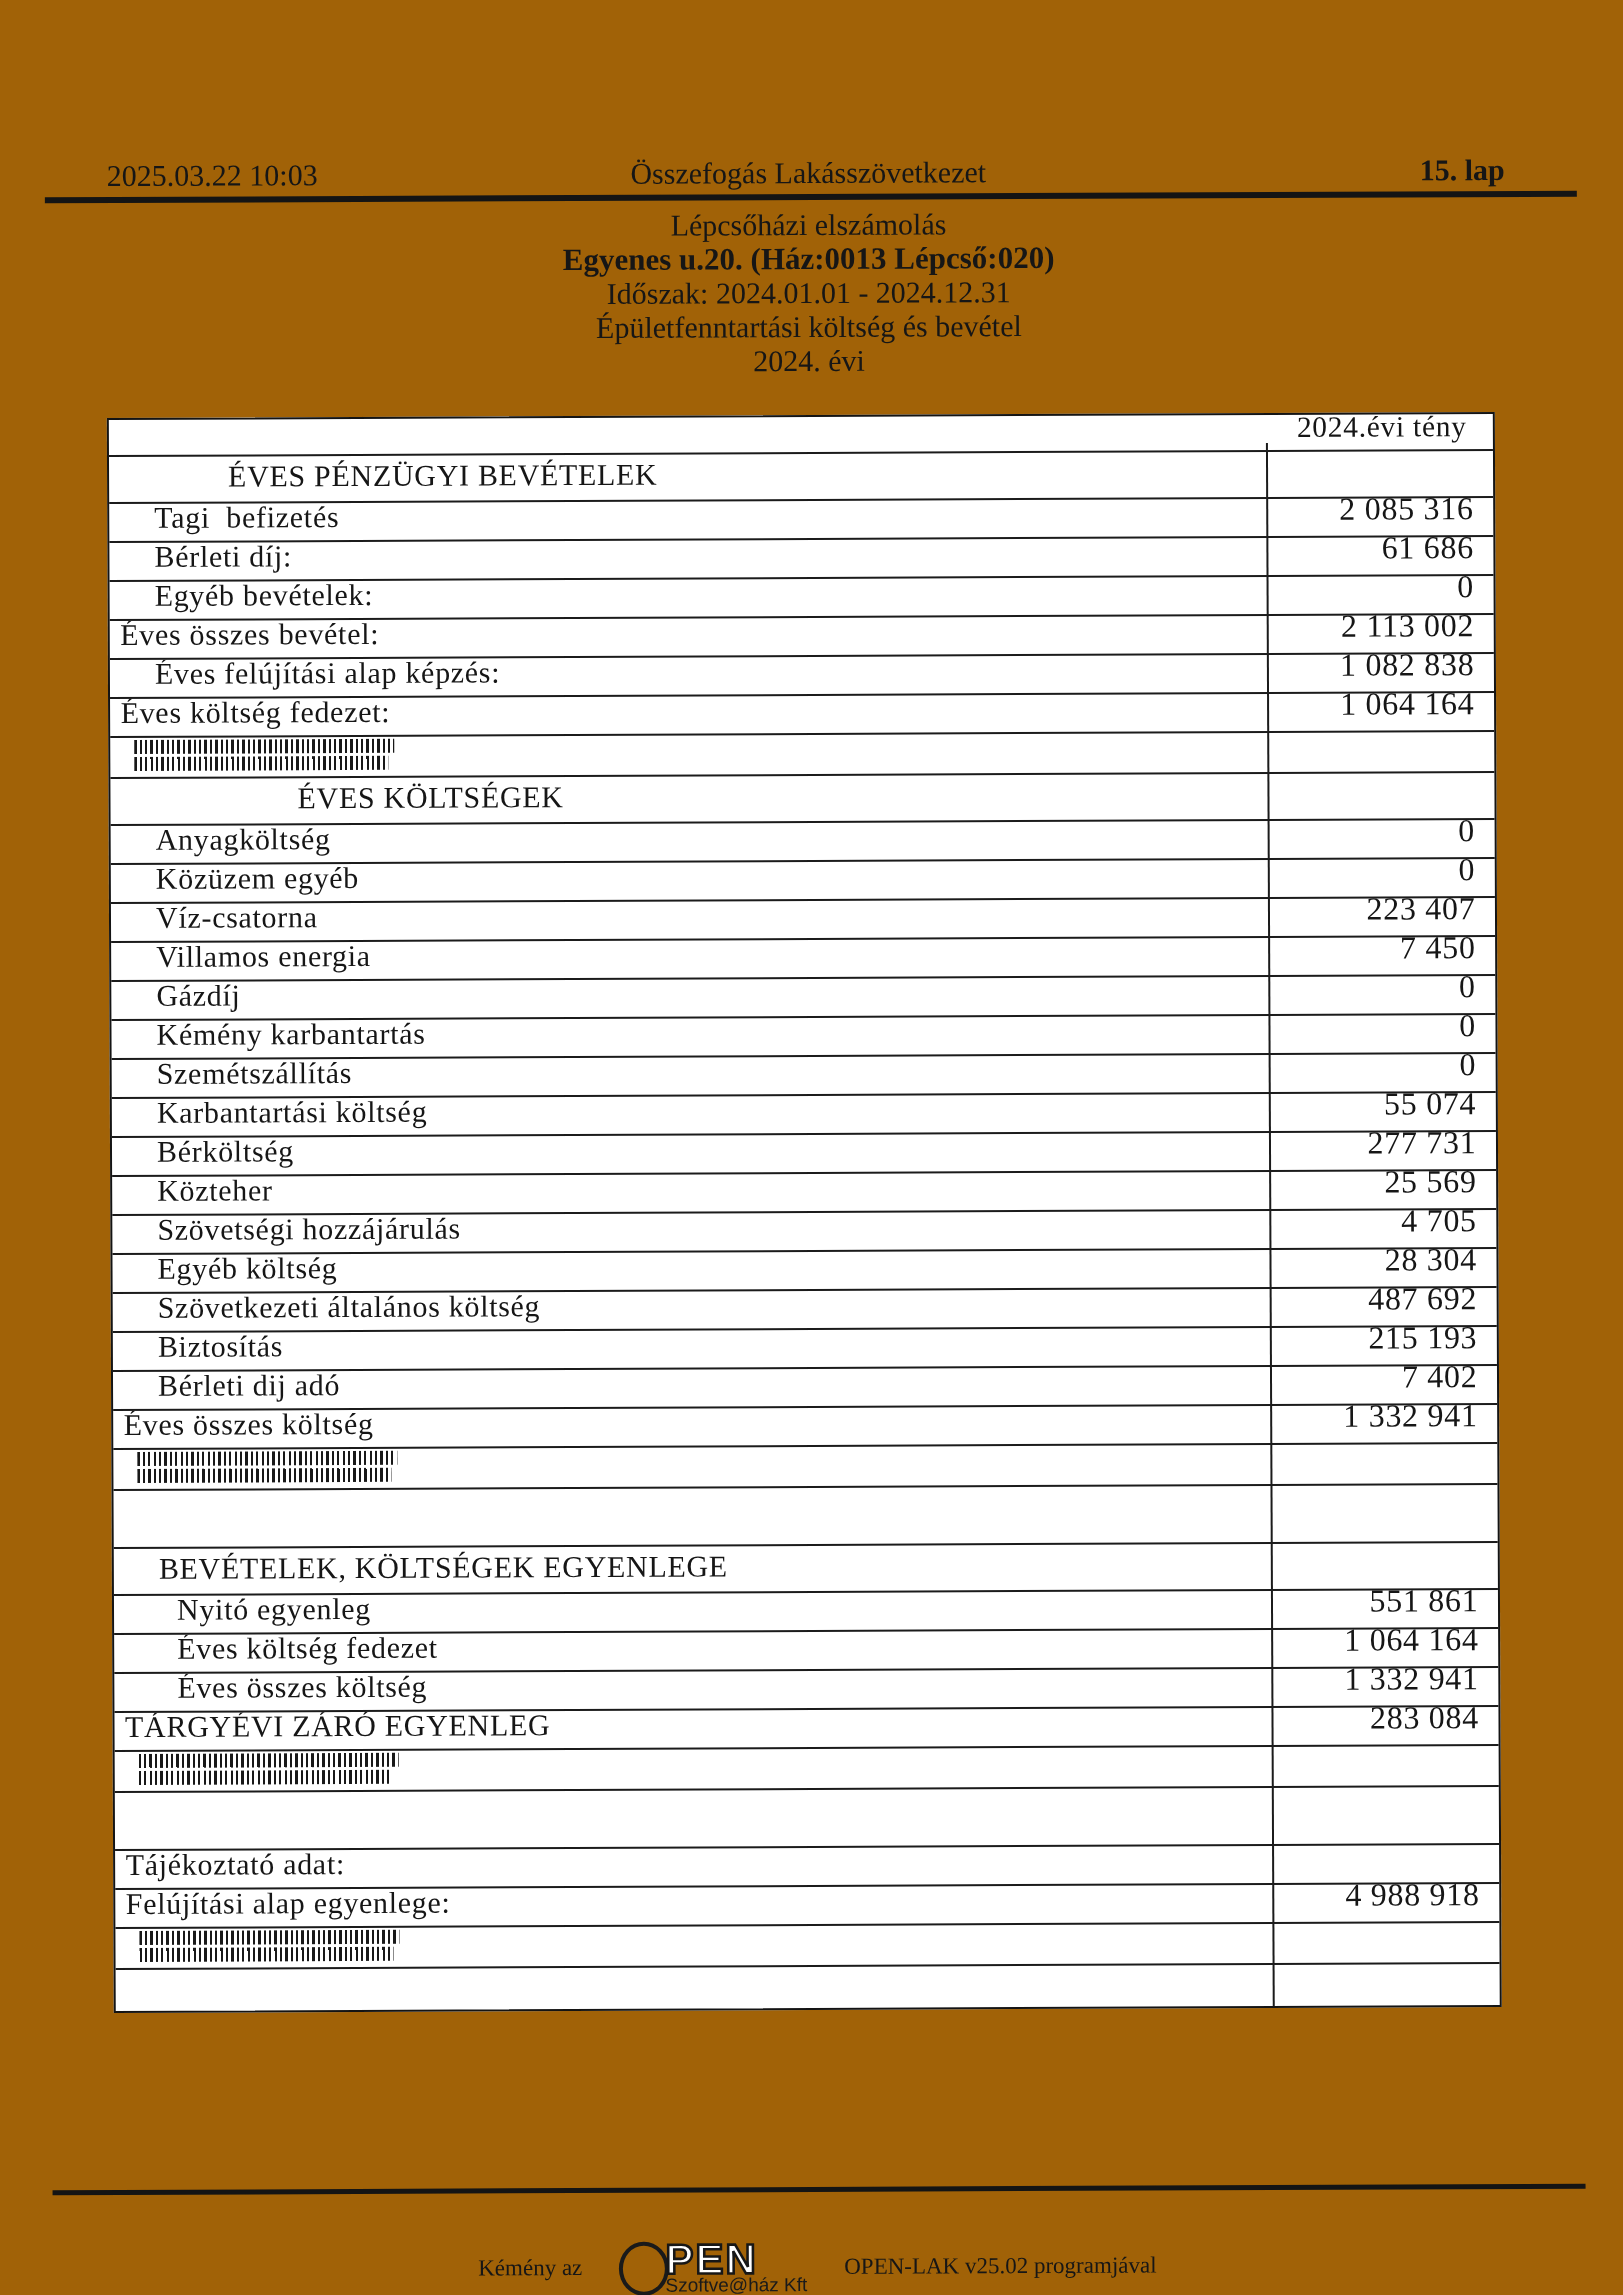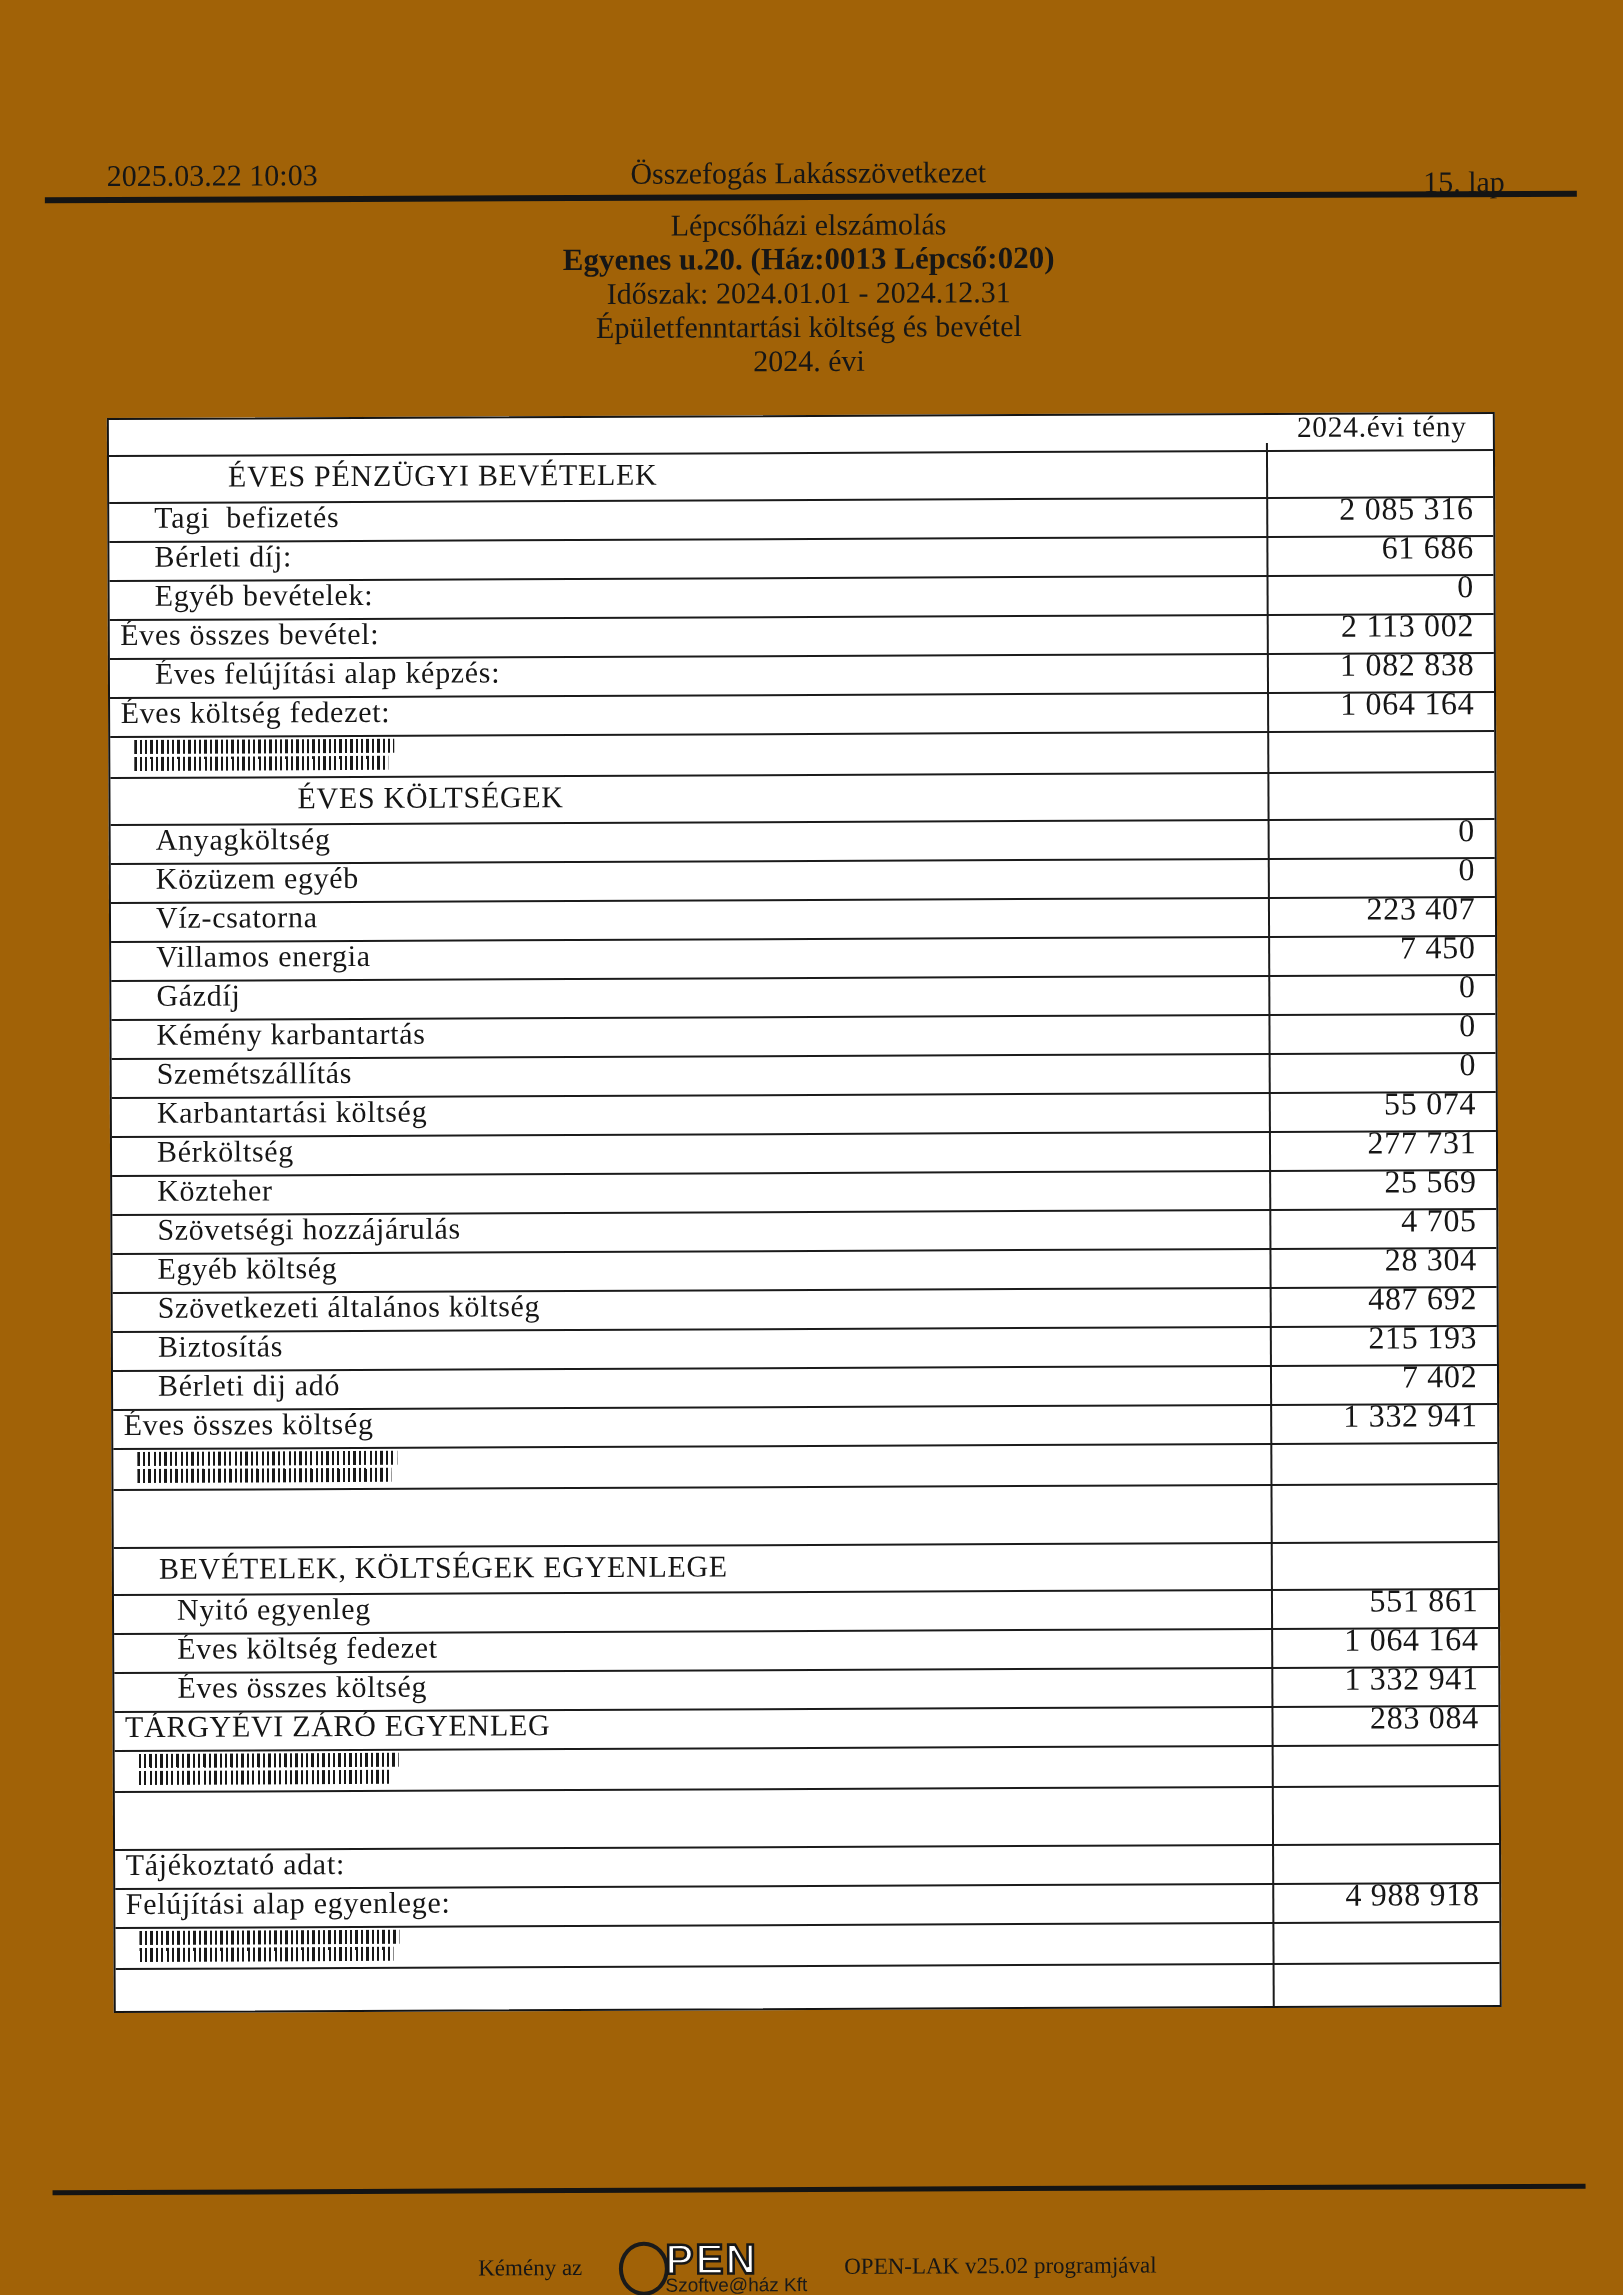--- a/index.html
+++ b/index.html
@@ -15,21 +15,21 @@
   .sheet{
     position:absolute;inset:0;
     transform:rotate(-0.25deg);
     transform-origin:50% 40%;
   }
 
   
   .hdr-line{position:absolute;top:153px;left:0;width:100%;height:39px;font-size:30px;line-height:39px;}
   .hdr-datetime{position:absolute;left:110px;top:0;}
   .hdr-org{position:absolute;left:0;width:100%;text-align:center;top:0;}
-  .hdr-page{position:absolute;right:115px;top:12px;}
+  .hdr-page{position:absolute;right:115px;top:0;font-weight:bold;}
   .hdr-rule{position:absolute;top:194px;left:48px;width:1532px;height:5.9px;background:#141414;}
 
   
   .titles{position:absolute;top:208px;left:0;width:100%;text-align:center;}
   .title-line{font-size:30px;line-height:34px;}
   .title-line.bold{font-weight:bold;font-size:31px;}
 
   
   .tbl{
     position:absolute;left:109px;top:415px;width:1388px;

